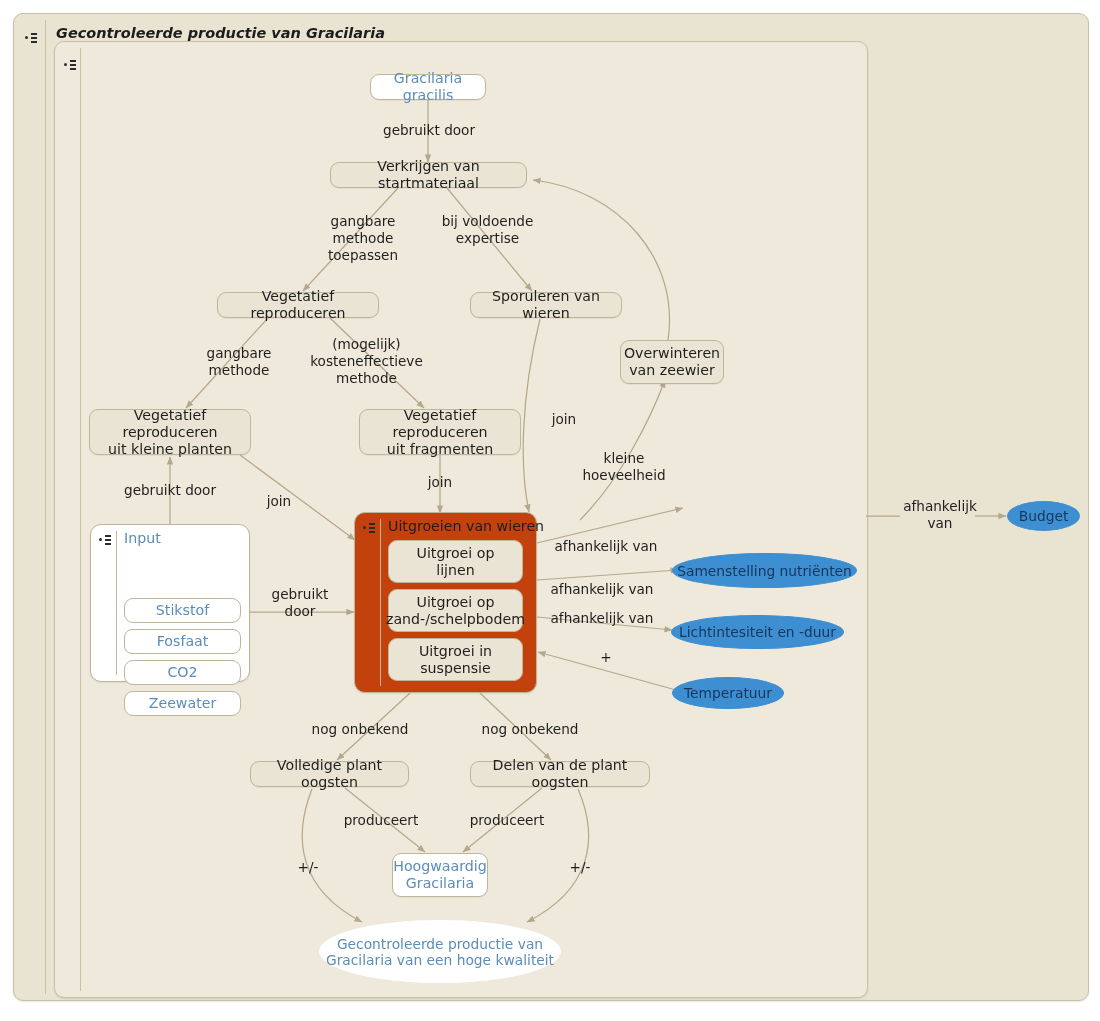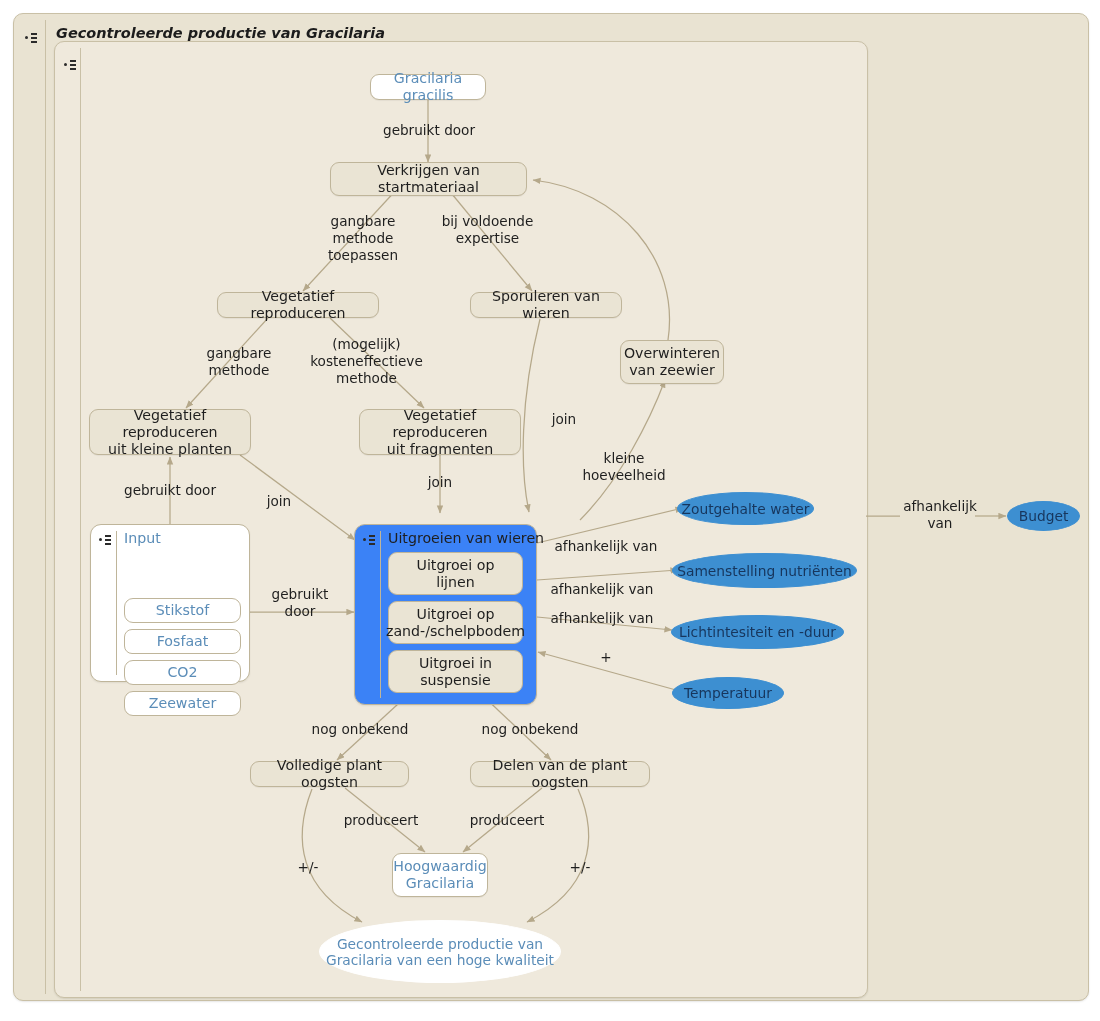--- a/index.html
+++ b/index.html
@@ -43,21 +43,21 @@
   }
   .node.white{background:#ffffff;color:#5b8db8;}
 
   
   .group{
     position:absolute;box-sizing:border-box;
     border:1px solid #bfb59a;border-radius:11px;
     box-shadow:0 1px 2px rgba(0,0,0,.07);
   }
   .group.whitebg{background:#ffffff;}
-  .group.beigebg{background:#3b82f6;margin-top:12px;}
+  .group.beigebg{background:#c2410c;}
   .group .gvrule{position:absolute;width:1px;background:#bfb59a;}
   .group .gtitle{position:absolute;font-size:14.2px;white-space:nowrap;}
   .group.whitebg .gtitle{color:#5b8db8;}
   .group.beigebg .gtitle{color:#1e1e1e;}
   .gitem{
     position:absolute;box-sizing:border-box;border:1px solid #bfb59a;
     border-radius:9px;display:flex;align-items:center;justify-content:center;
     font-size:14.2px;line-height:17px;text-align:center;
   }
   .gitem.bluetext{background:#ffffff;color:#5b8db8;margin-top:47px;}
@@ -161,21 +161,21 @@
 
     <g fill="none" stroke="#b5a88a" stroke-width="1.25">
       <path d="M866,516 L900,516"></path>
     </g>
   </svg>
 
   <div class="node white" style="left:370px;top:74px;width:116px;height:26px;">
     <span>Gracilaria gracilis</span>
   </div>
 
-  <div class="node" style="left:330px;top:162px;width:197px;height:34px;text-align:center;">
+  <div class="node" style="left:330px;top:162px;width:197px;height:26px;text-align:center;">
     <span>Verkrijgen van startmateriaal</span>
   </div>
 
   <div class="node" style="left:217px;top:292px;width:162px;height:26px;">
     <span>Vegetatief reproduceren</span>
   </div>
 
   <div class="node" style="left:470px;top:292px;width:152px;height:26px;">
     <span>Sporuleren van wieren</span>
   </div>
@@ -247,23 +247,20 @@
     <div class="gitem darktext" style="left:33px;top:76px;width:135px;height:43px;white-space:pre-line;">
       <span>Uitgroei op
 zand-/schelpbodem</span>
     </div>
     <div class="gitem darktext" style="left:33px;top:125px;width:135px;height:43px;white-space:pre-line;">
       <span>Uitgroei in
 suspensie</span>
     </div>
   </div>
 
-  <div class="ell blue" style="left:677px;top:492px;width:137px;height:33px;">
-    <span>Zoutgehalte water</span>
-  </div>
 
   <div class="ell blue" style="left:671px;top:615px;width:173px;height:34px;">
     <span>Lichtintesiteit en -duur</span>
   </div>
 
   <div class="ell blue" style="left:672px;top:553px;width:185px;height:35px;">
     <span>Samenstelling nutriënten</span>
   </div>
 
   <div class="ell blue" style="left:672px;top:677px;width:112px;height:32px;">

